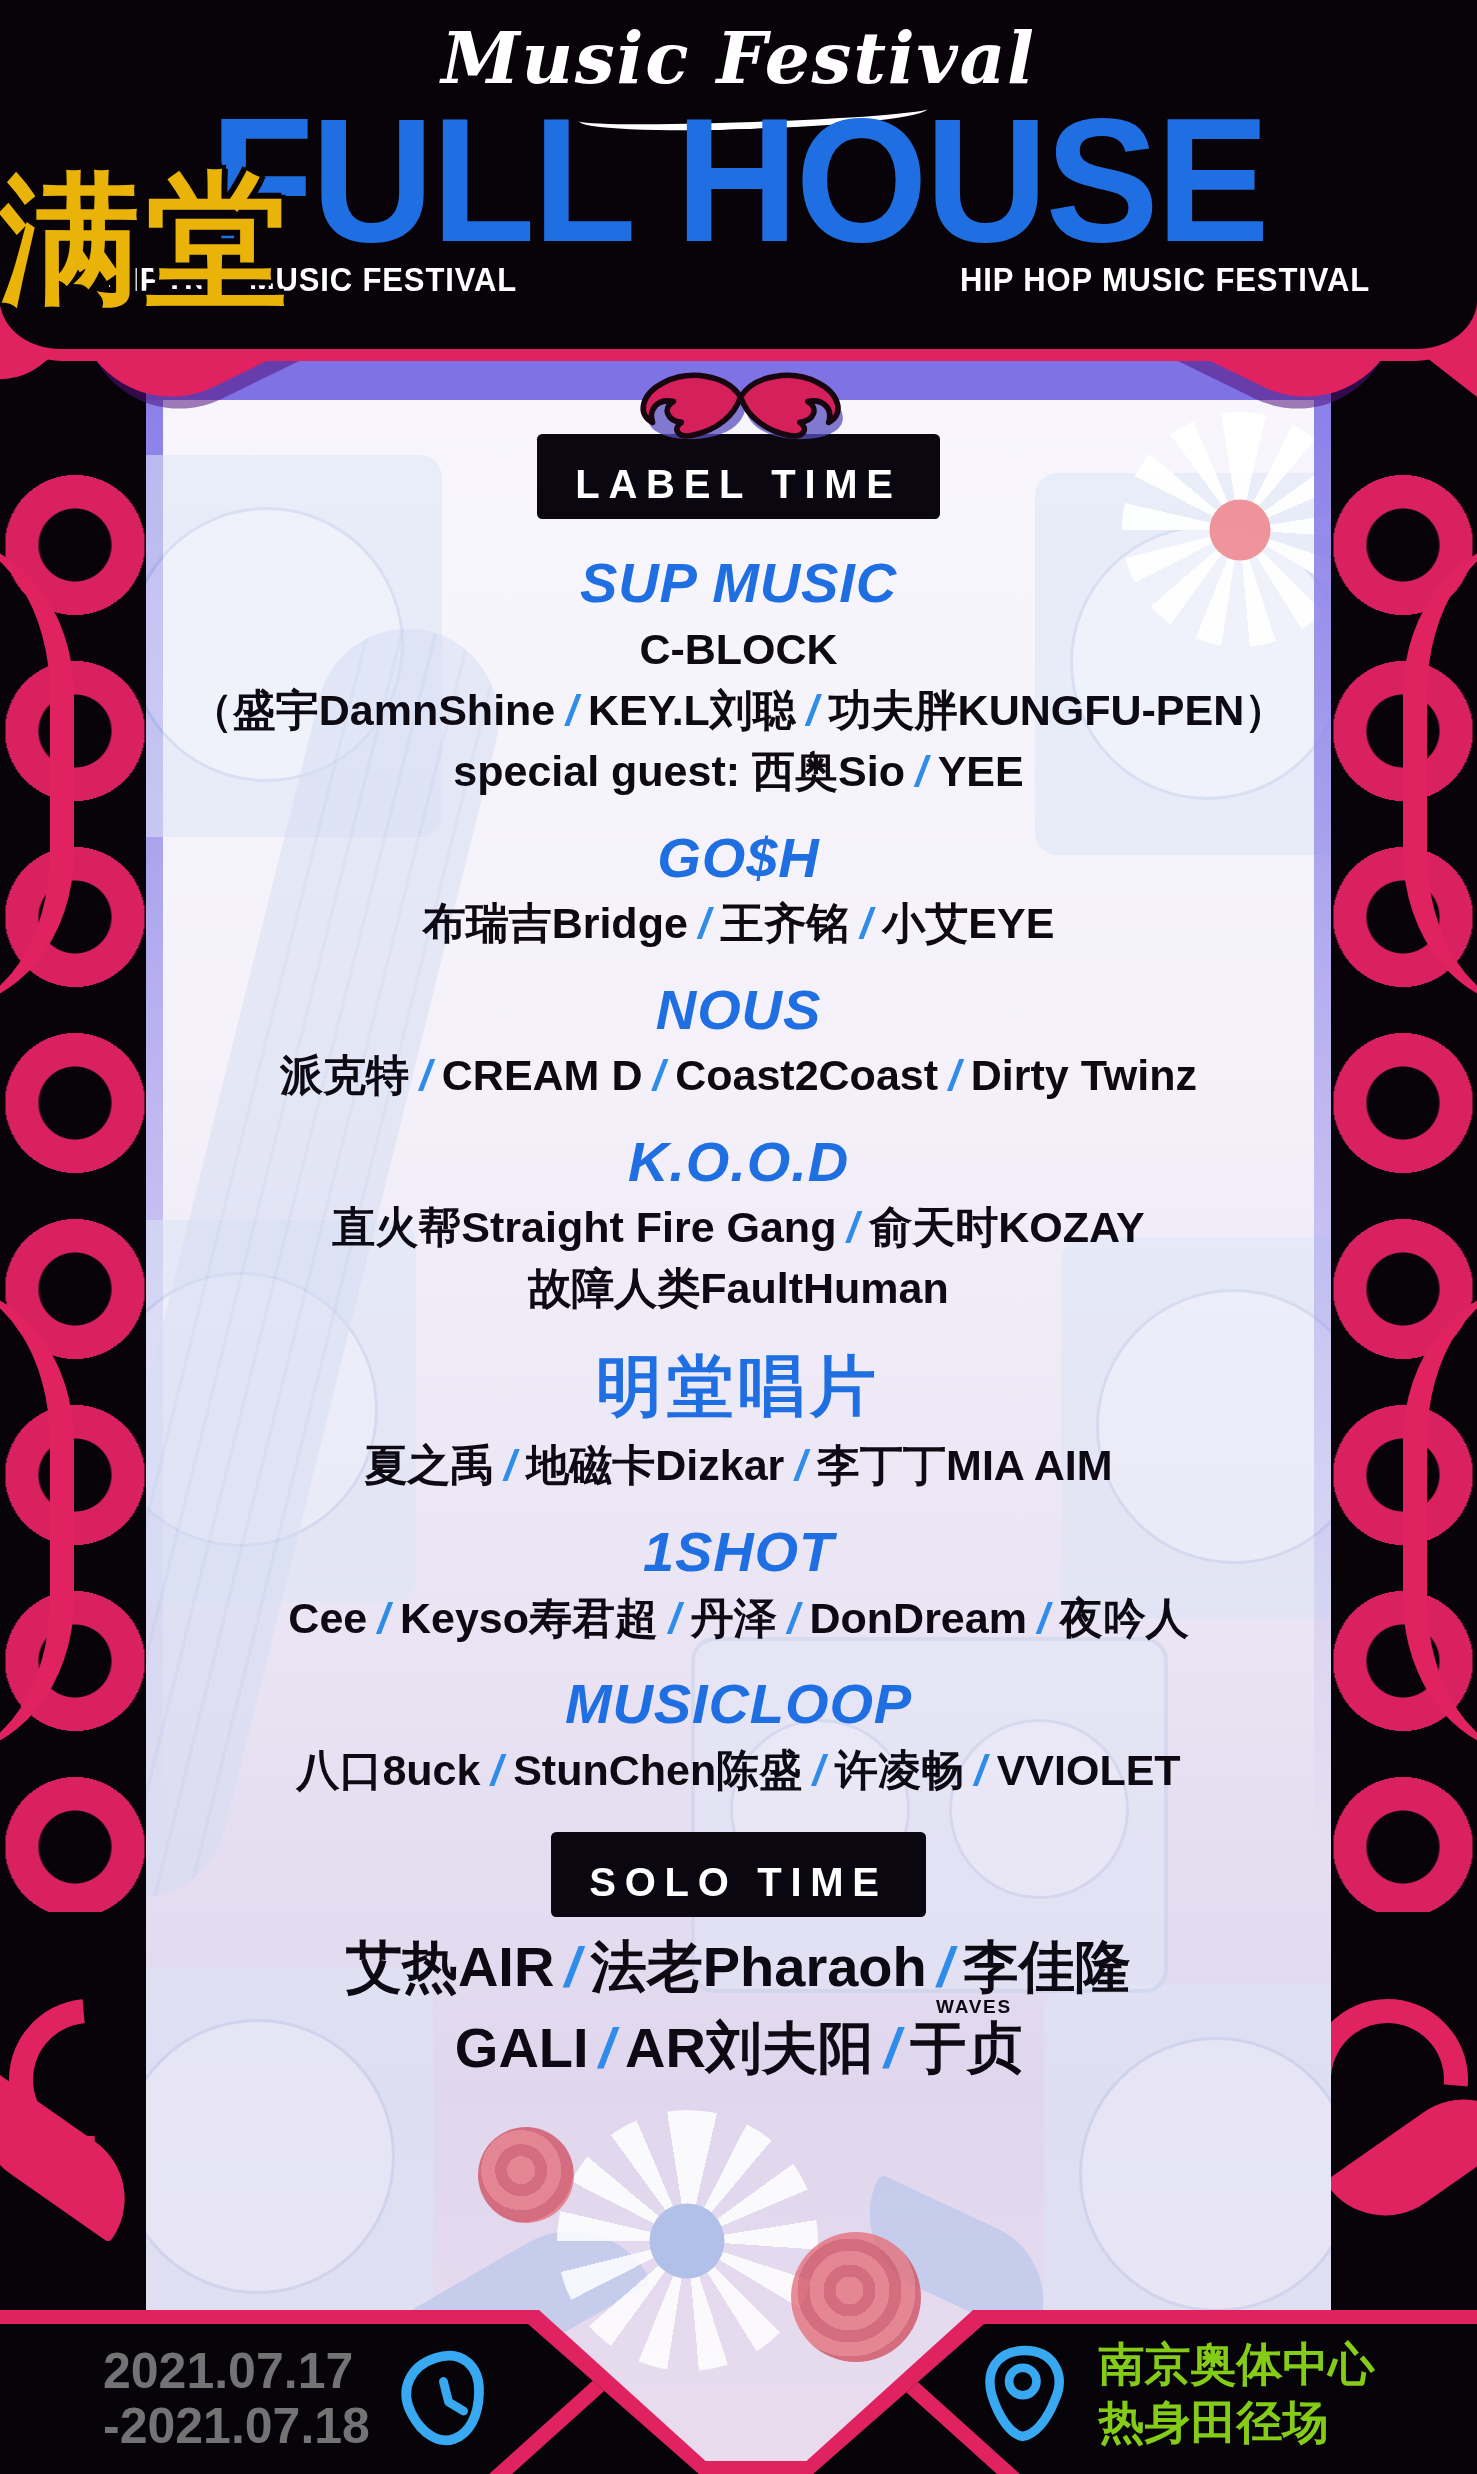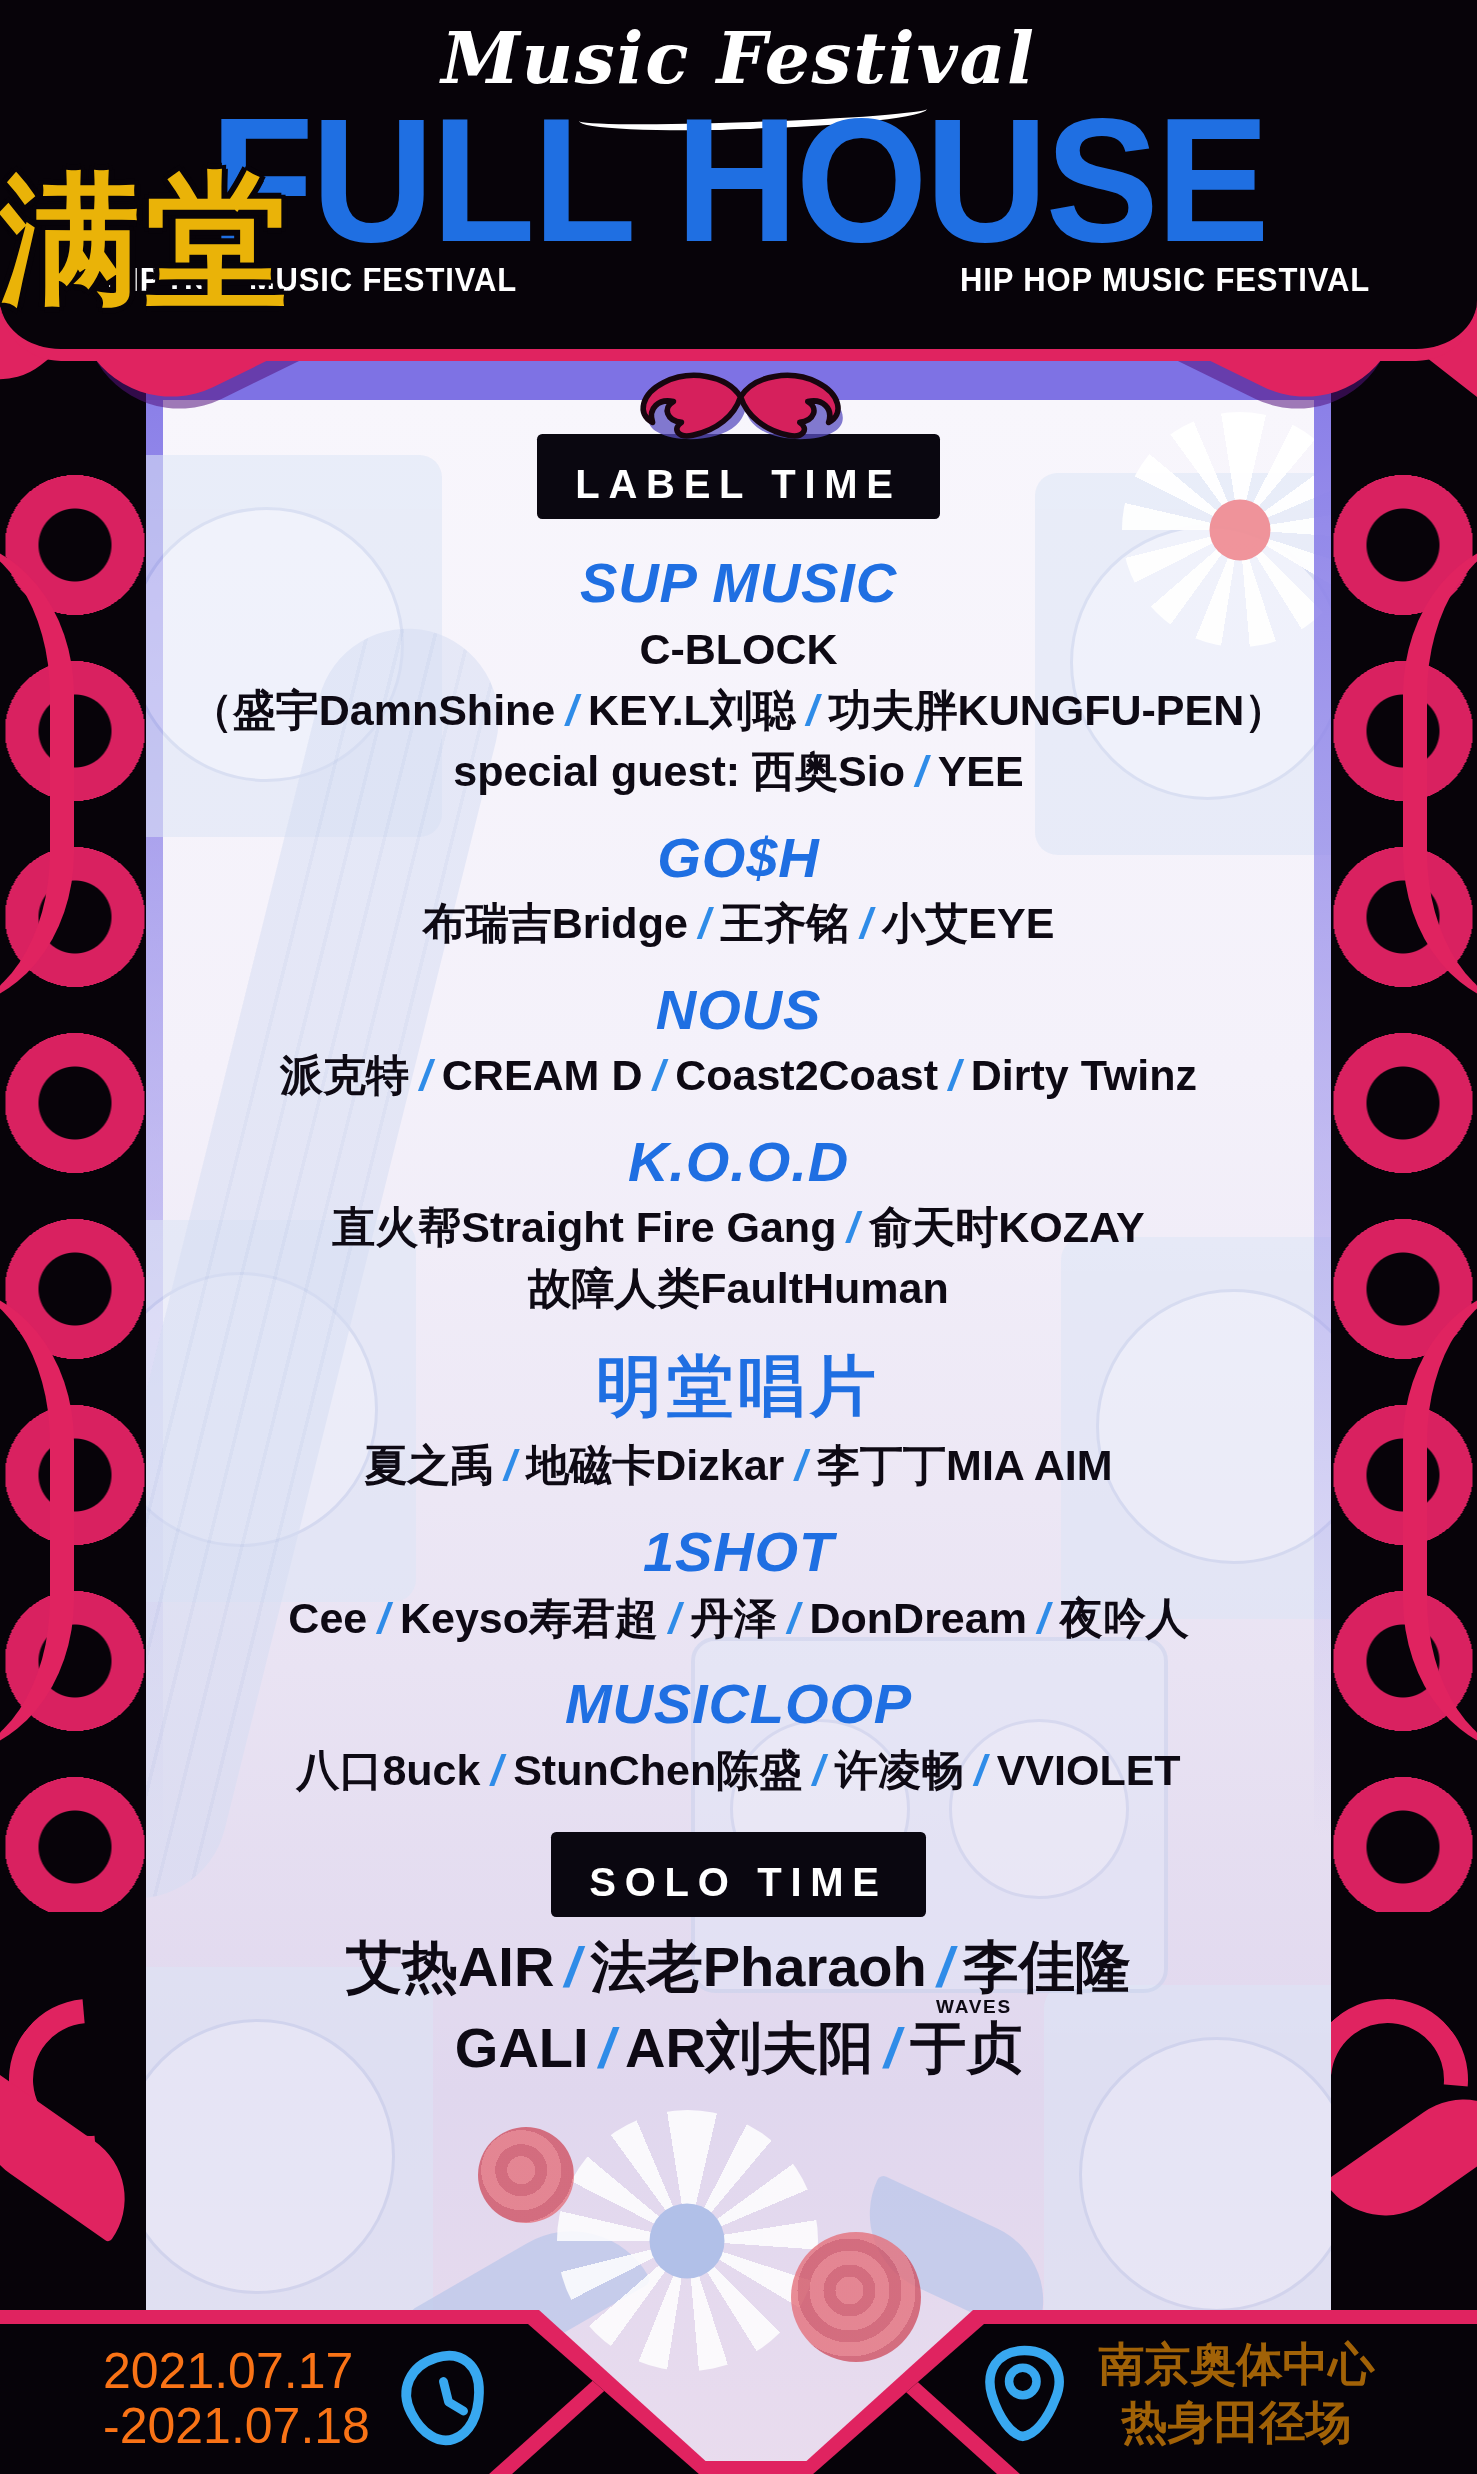--- a/index.html
+++ b/index.html
@@ -123,22 +123,22 @@
   .foot.left .blackbg{clip-path:polygon(0 14px,528px 14px,700px 165px,0 165px);}
   .foot.right{right:0;width:721px;}
   .foot.right .pinkbg{clip-path:polygon(217px 0,721px 0,721px 165px,35px 165px);}
   .foot.right .blackbg{clip-path:polygon(228px 14px,721px 14px,721px 165px,56px 165px);}
   .foot-stripe{position:absolute;width:22.6px;height:209px;top:-17.4px;background:var(--pink);z-index:1;}
   .foot.left .foot-stripe{left:574px;transform:skewX(-48deg);}
   .foot.right .foot-stripe{left:156px;transform:skewX(48deg);}
   .foot-content{position:absolute;z-index:2;display:flex;align-items:center;gap:22.6px;}
   .foot.left .foot-content{left:103px;top:29.5px;}
   .foot.right .foot-content{left:217px;top:26px;}
-  .dates{font-size:50px;font-weight:400;color:#f97316;line-height:1.1;text-align:left;white-space:nowrap;}
-  .venue{font-size:46px;font-weight:900;color:#a16207;line-height:1.25;text-align:center;white-space:nowrap;}
+  .dates{font-size:50px;font-weight:700;color:#737373;line-height:1.1;text-align:left;white-space:nowrap;}
+  .venue{font-size:46px;font-weight:900;color:#84cc16;line-height:1.25;text-align:left;white-space:nowrap;}
 </style>
 </head>
 <body>
 
 <div class="poster">
 
   <div class="side left">
     <div class="curl" style="width:148px;height:148px;left:-35px;top:17.4px;transform:rotate(40deg);"></div>
     <div class="curl" style="width:104px;height:104px;left:35px;top:165px;transform:rotate(160deg);"></div>
     <div class="leaf" style="width:182px;height:70px;left:-52px;top:287px;transform:rotate(-38deg);"></div>

